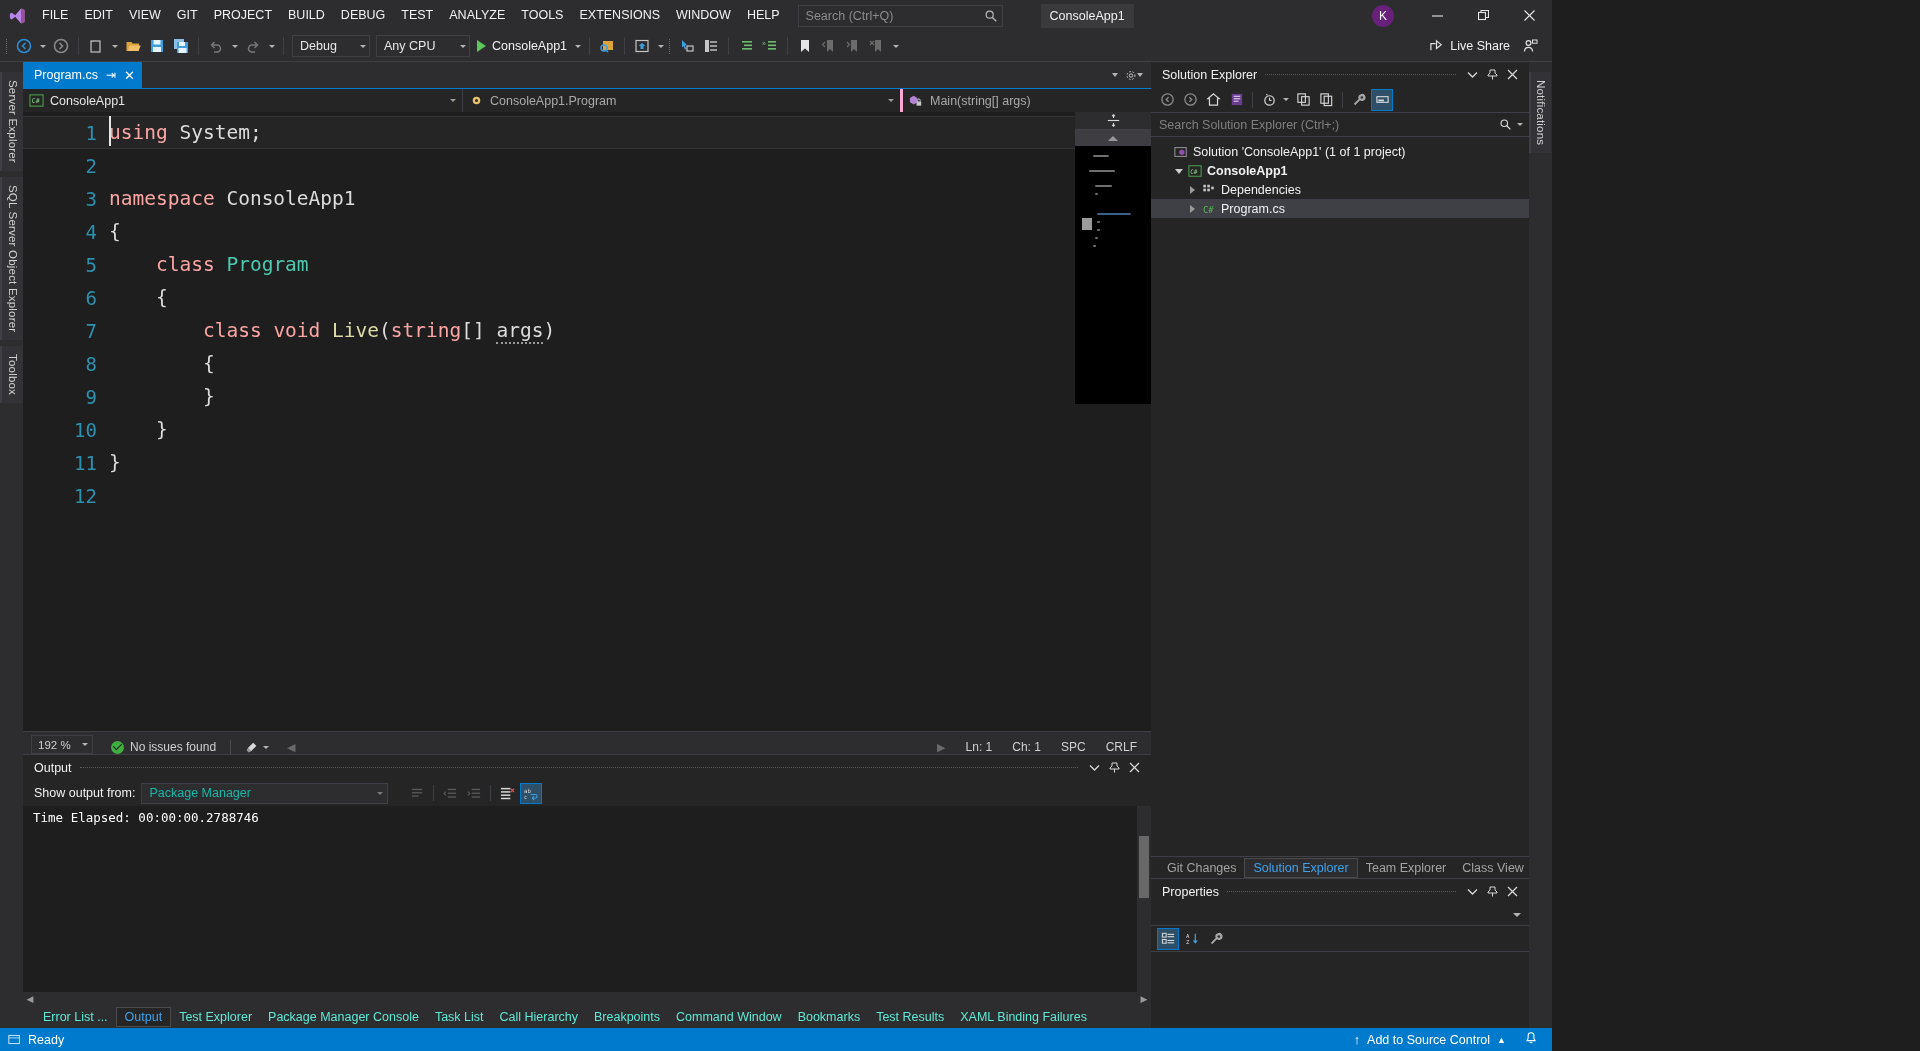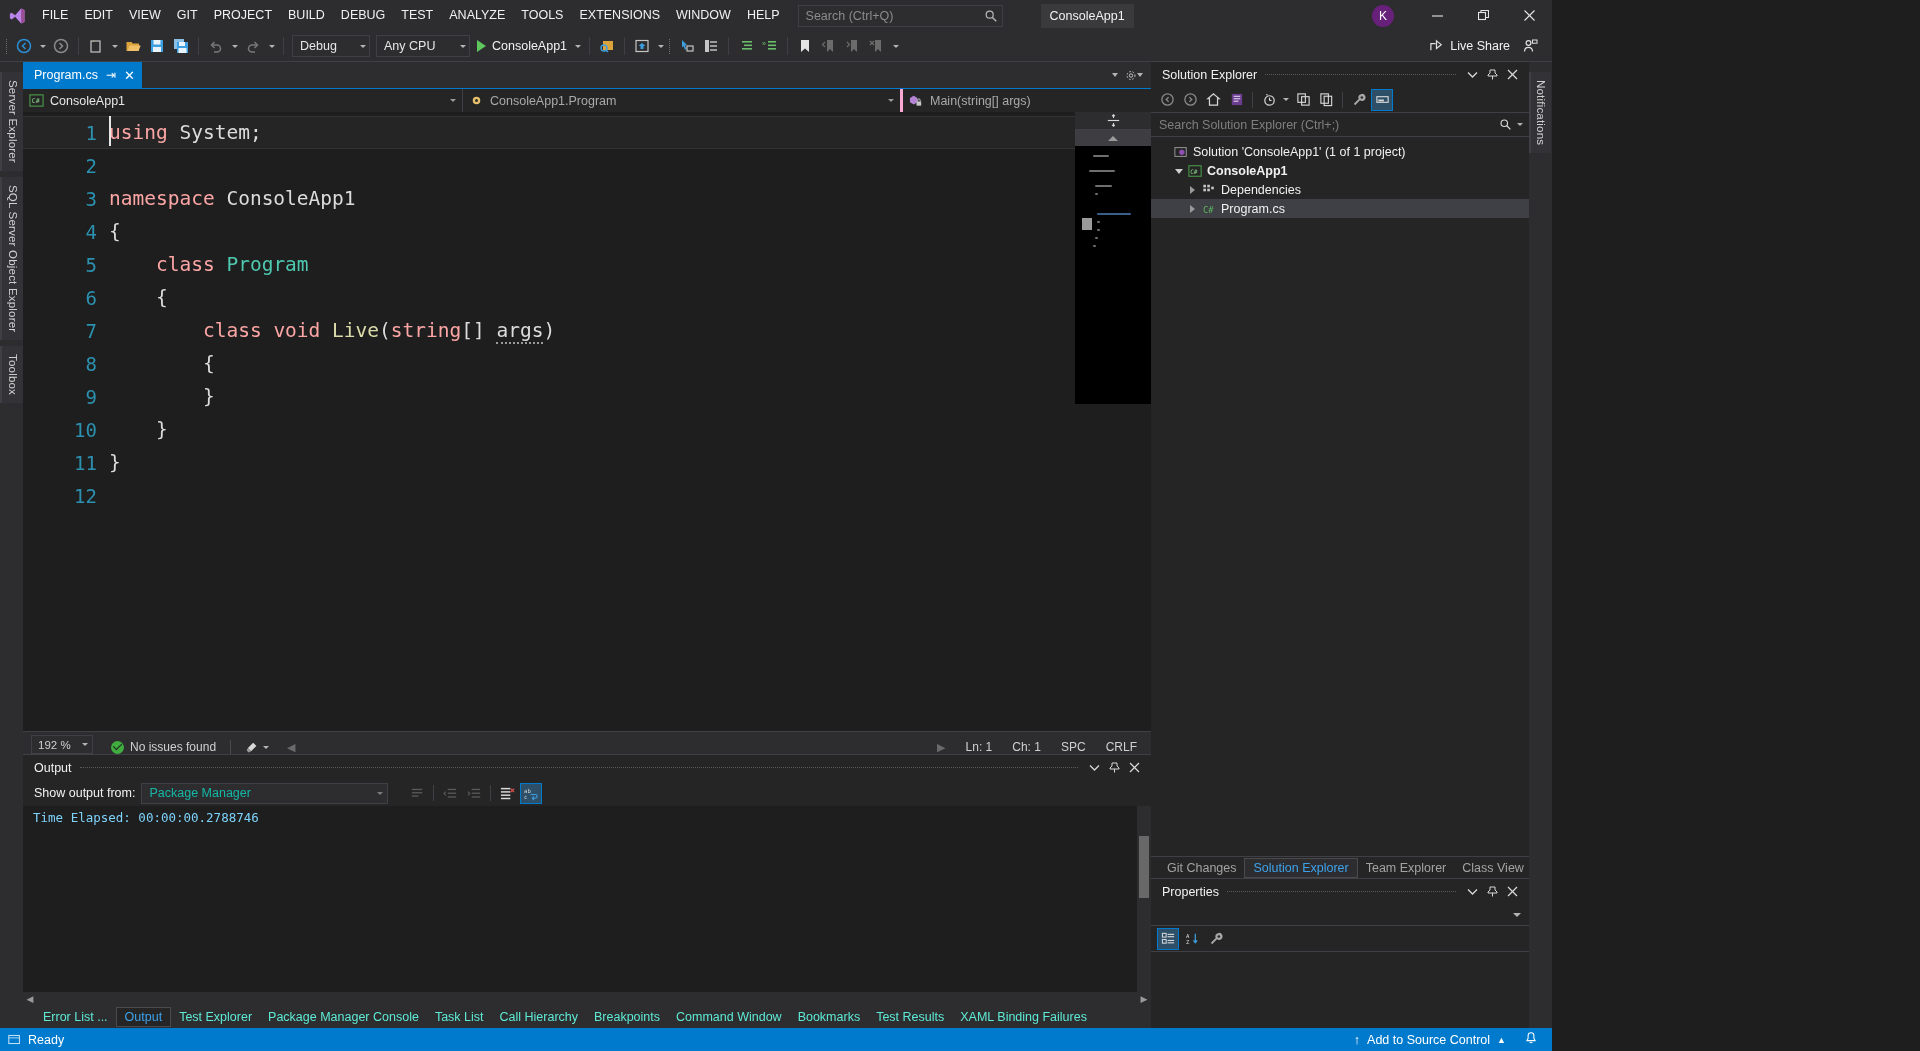--- a/index.html
+++ b/index.html
@@ -221,21 +221,21 @@
   .outsel .oa::after {
     content: ''; display: block; border-left: 3.5px solid transparent;
     border-right: 3.5px solid transparent; border-top: 3.5px solid #7a7a7a;
   }
   .obtns { display: flex; align-items: center; gap: 2px; margin-left: 12px; }
   .obtn { width: 22px; height: 21px; display: flex; align-items: center; justify-content: center; }
   .obtn svg { width: 15px; height: 15px; }
   .obtn.sel { border: 1px solid #007acc; background: #2d4f68; }
   .obody {
     flex: 1; background: #1e1e1e; font-family: "DejaVu Sans Mono", monospace;
-    font-size: 12.5px; color: #7dd3fc; padding: 4px 0 0 10px; position: relative; overflow: hidden;
+    font-size: 12.5px; color: #ffffff; padding: 4px 0 0 10px; position: relative; overflow: hidden;
   }
   .oline { line-height: 16px; white-space: pre; }
   .ovscroll { position: absolute; right: 0; top: 0; width: 14px; height: 100%; background: #2d2d30; }
   .ovthumb { position: absolute; right: 2px; top: 30px; width: 10px; height: 62px; background: #686868; }
   .ohscroll { height: 14px; background: #2d2d30; display: flex; align-items: center; }
   .ohsq { width: 14px; height: 14px; display: flex; align-items: center; justify-content: center; color: #9a9a9a; font-size: 9px; }
 
   
   .docktabs {
     height: 22px; background: #2d2d30; display: flex; align-items: center;

